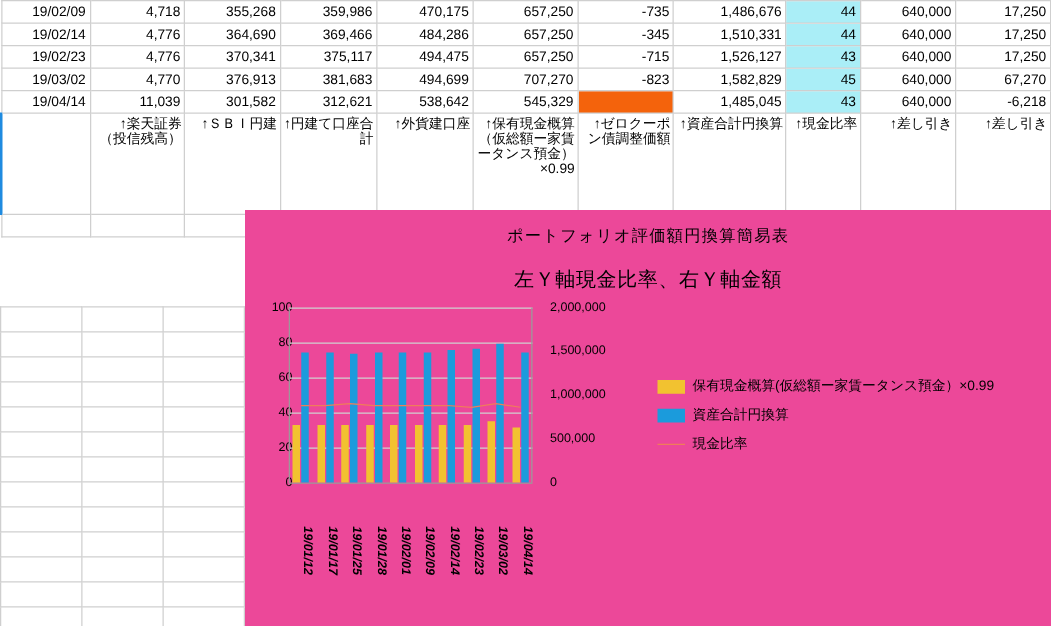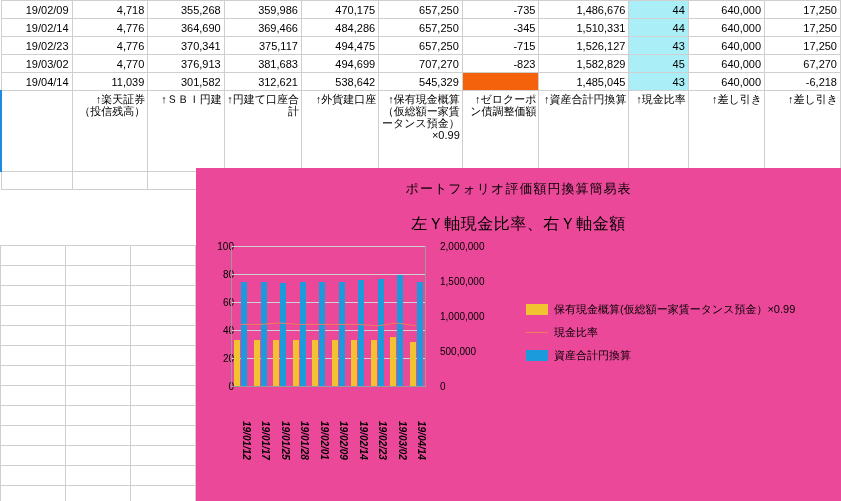--- a/index.html
+++ b/index.html
@@ -394,22 +394,22 @@
         <div class="xl">19/03/02</div>
         <div class="xl">19/04/14</div>
       </div>
 
     <div class="legend">
       <div class="lg-row">
         <span class="swatch sw-cash"></span>
         <span class="lg-text">保有現金概算(仮総額ー家賃ータンス預金）×0.99</span>
       </div>
       <div class="lg-row">
+        <span class="swatch sw-asset"></span>
+        <span class="lg-text">資産合計円換算</span>
+      </div>
+      <div class="lg-row">
         <span class="swatch sw-line"></span>
         <span class="lg-text">現金比率</span>
-      </div>
-      <div class="lg-row">
-        <span class="swatch sw-asset"></span>
-        <span class="lg-text">資産合計円換算</span>
       </div>
     </div>
   </div>
 </div>
 
 </body></html>

